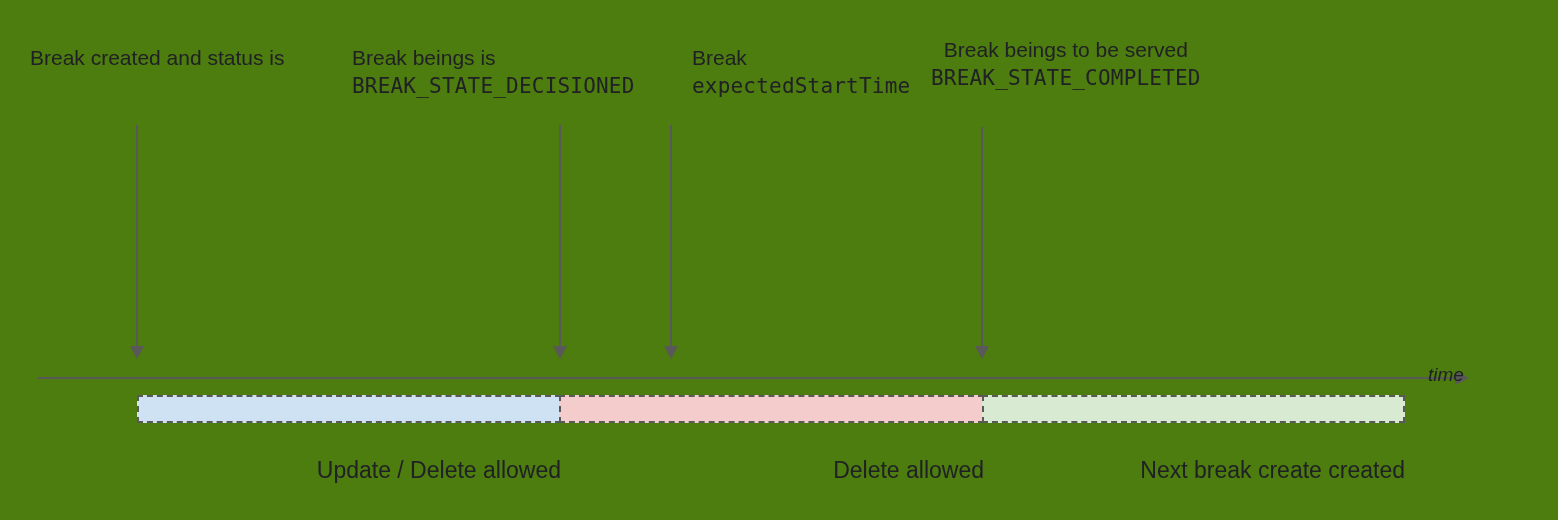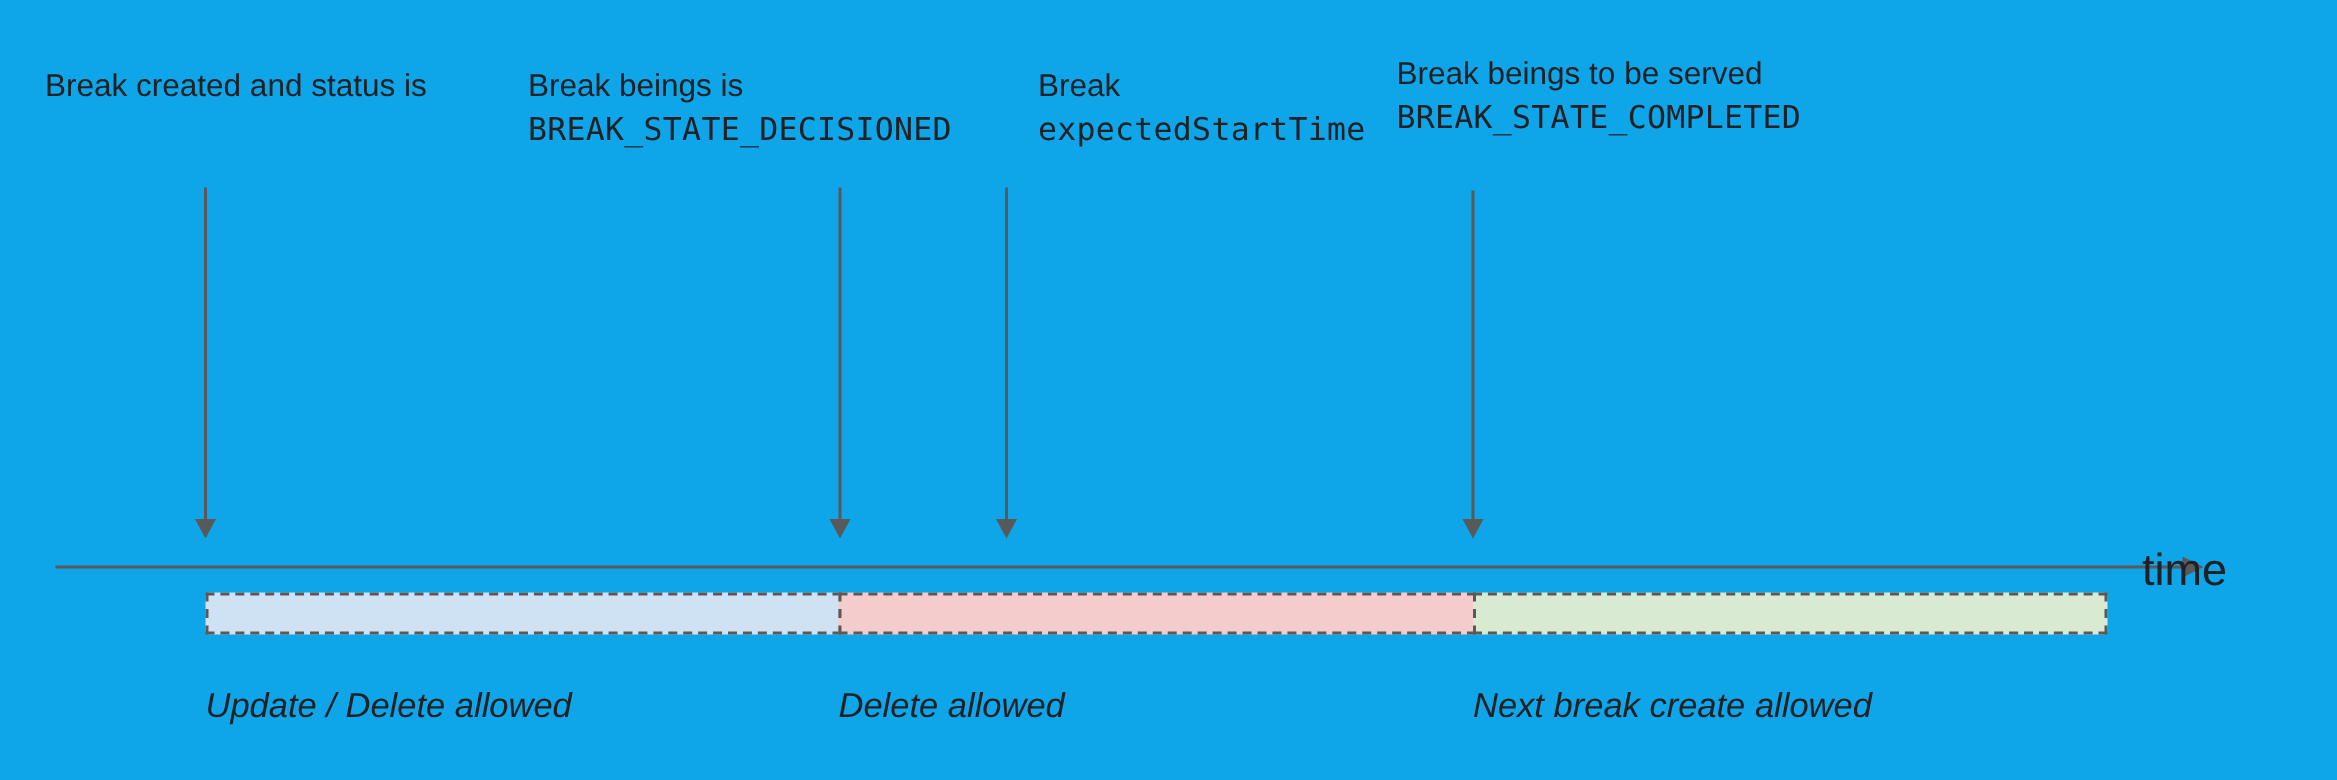--- a/index.html
+++ b/index.html
@@ -1,39 +1,39 @@
 <!DOCTYPE html>
 <html><head>
 <meta charset="utf-8">
 <style>
   html, body { margin: 0; padding: 0; background: #ffffff; }
   .stage {
     position: relative;
     width: 1558px;
     height: 520px;
-    background: #0ea5e9;
+    background: #4d7c0f;
     font-family: "Liberation Sans", sans-serif;
     color: #202124;
     overflow: hidden;
   }
   .annotation {
     position: absolute;
     font-size: 21px;
     line-height: 28px;
     white-space: nowrap;
   }
   .annotation .code-line {
     font-family: "DejaVu Sans Mono", "Liberation Mono", monospace;
     font-size: 21px;
     letter-spacing: 0.2px;
   }
   .anno-1 { left: 30px;  top: 44px; }
   .anno-2 { left: 352px; top: 44px; }
   .anno-3 { left: 692px; top: 44px; }
-  .anno-4 { left: 931px; top: 36px; }
+  .anno-4 { left: 931px; top: 36px; text-align: center; }
 
   .arrow-shaft {
     position: absolute;
     width: 2px;
     top: 125px;
     height: 223px;
     background: #595959;
   }
   .arrow-head-down {
     position: absolute;
@@ -62,41 +62,41 @@
     position: absolute;
     left: 1455px; top: 371px;
     width: 0; height: 0;
     border-top: 7px solid transparent;
     border-bottom: 7px solid transparent;
     border-left: 14px solid #595959;
   }
   .timeline-label {
     position: absolute;
     left: 1428px; top: 364px;
-    font-size: 30px;
+    font-size: 19px;
+    font-style: italic;
   }
 
   .segment {
     position: absolute;
     top: 395px;
     height: 28px;
     box-sizing: border-box;
     border: 2px dashed #595959;
   }
   .seg-1 { left: 137px; width: 424px; }
   .seg-2 { left: 559px; width: 425px; }
   .seg-3 { left: 982px; width: 423px; }
 
   .segment-label {
     position: absolute;
     top: 457px;
     font-size: 23px;
-    text-align: left;
+    text-align: right;
     white-space: nowrap;
-    font-style: italic;
   }
   .lab-1 { left: 137px; width: 424px; }
   .lab-2 { left: 559px; width: 425px; }
   .lab-3 { left: 982px; width: 423px; }
 </style>
 </head>
 <body>
 
 <div class="stage">
 
@@ -128,15 +128,15 @@
   <div class="timeline-line"></div>
   <div class="timeline-head"></div>
   <div class="timeline-label">time</div>
 
   <div class="segment seg-1" style="background: rgb(207, 226, 243);"></div>
   <div class="segment seg-2" style="background: rgb(244, 204, 204);"></div>
   <div class="segment seg-3" style="background: rgb(217, 234, 211);"></div>
 
   <div class="segment-label lab-1">Update / Delete allowed</div>
   <div class="segment-label lab-2">Delete allowed</div>
-  <div class="segment-label lab-3">Next break create allowed</div>
+  <div class="segment-label lab-3">Next break create created</div>
 
 </div>
 
 </body></html>

